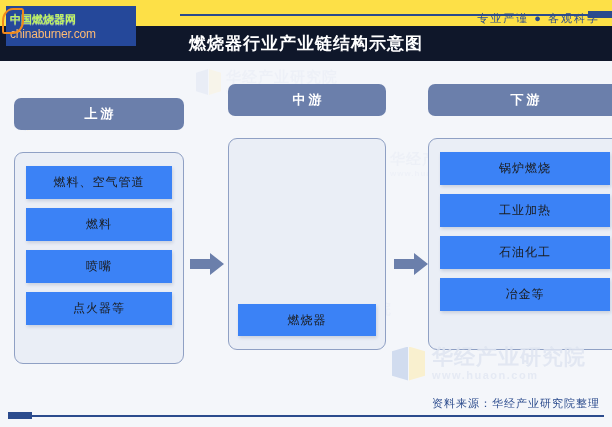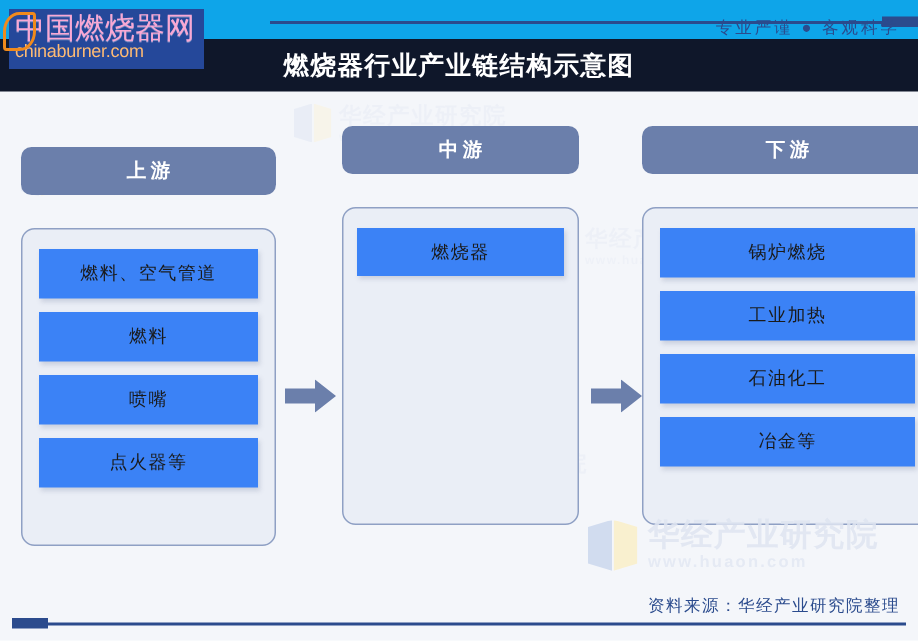--- a/index.html
+++ b/index.html
@@ -63,21 +63,21 @@
     letter-spacing: 1px;
     white-space: nowrap;
   }
 
   
   .topbar {
     position: absolute;
     left: 0; top: 0;
     width: 612px;
     height: 26px;
-    background: #0ea5e9;
+    background: #fde047;
   }
   .top-rule {
     position: absolute;
     left: 180px; top: 14px;
     width: 432px;
     height: 2px;
     background: #2b4b8d;
   }
   .top-rule-tab {
     position: absolute;
@@ -103,23 +103,23 @@
     height: 40px;
     background: #25489a;
     display: flex;
     flex-direction: column;
     justify-content: center;
     padding-left: 4px;
     box-sizing: border-box;
     z-index: 6;
   }
   .logo-cn {
-    font-size: 20px;
-    font-weight: normal;
-    color: #f9a8d4;
+    font-size: 11px;
+    font-weight: bold;
+    color: #bef264;
     letter-spacing: 0px;
     line-height: 17px;
     text-shadow: 0 1px 0 rgba(255,255,255,.35);
     white-space: nowrap;
   }
   .logo-en {
     font-size: 12px;
     font-weight: normal;
     color: #fdba74;
     line-height: 13px;
@@ -196,21 +196,21 @@
     box-sizing: border-box;
     padding: 13px 11px;
     display: flex;
     flex-direction: column;
     gap: 9px;
   }
   .col.up .col-body,
   .col.down .col-body { height: 212px; }
   .col.mid .col-body {
     height: 212px;
-    justify-content: flex-start;
+    justify-content: flex-end;
     padding: 13px 9px;
   }
 
   .card {
     background: #3b82f6;
     height: 33px;
     display: flex;
     align-items: center;
     justify-content: center;
     box-shadow: 1px 2px 3px rgba(90,105,140,.22);

